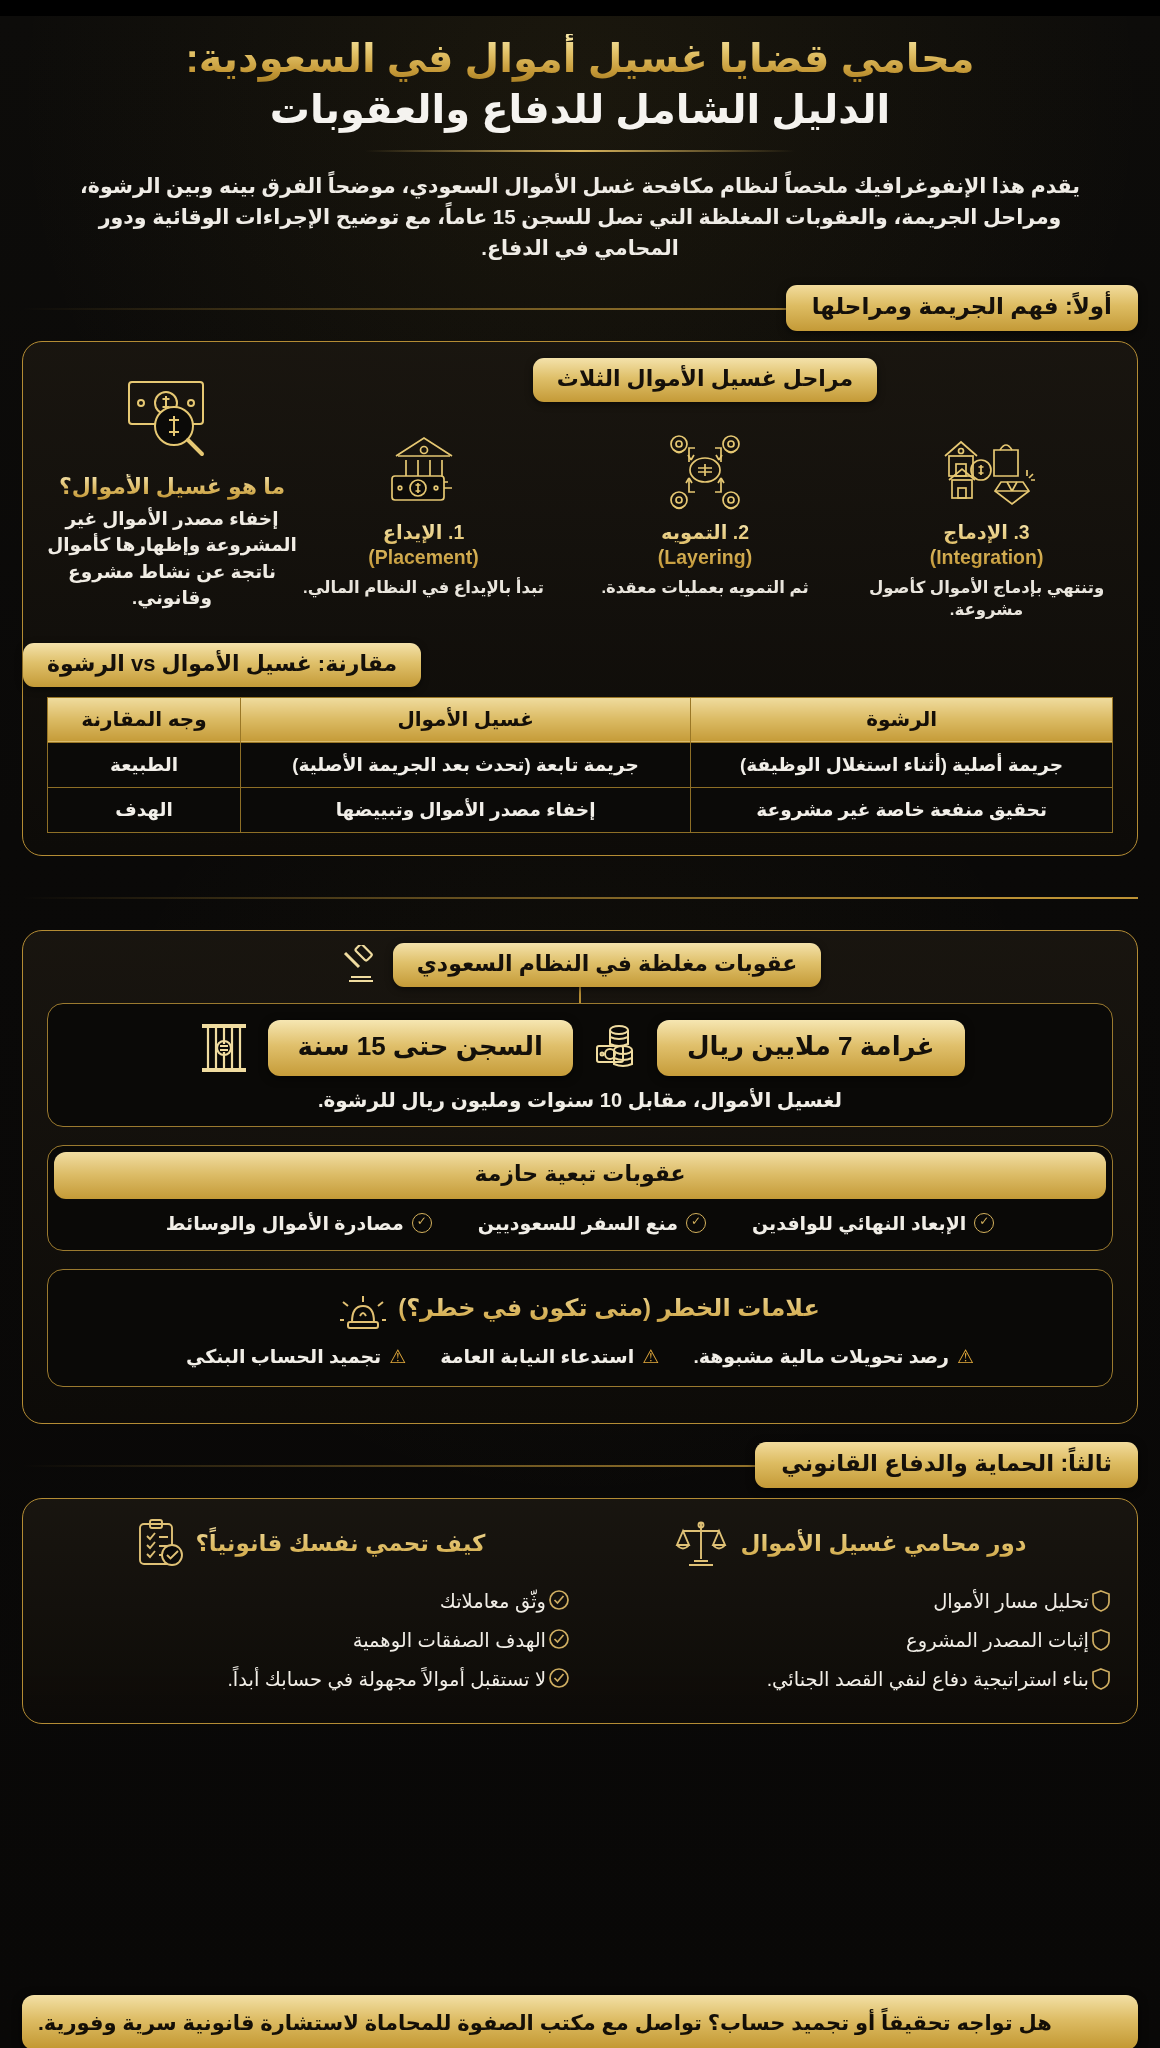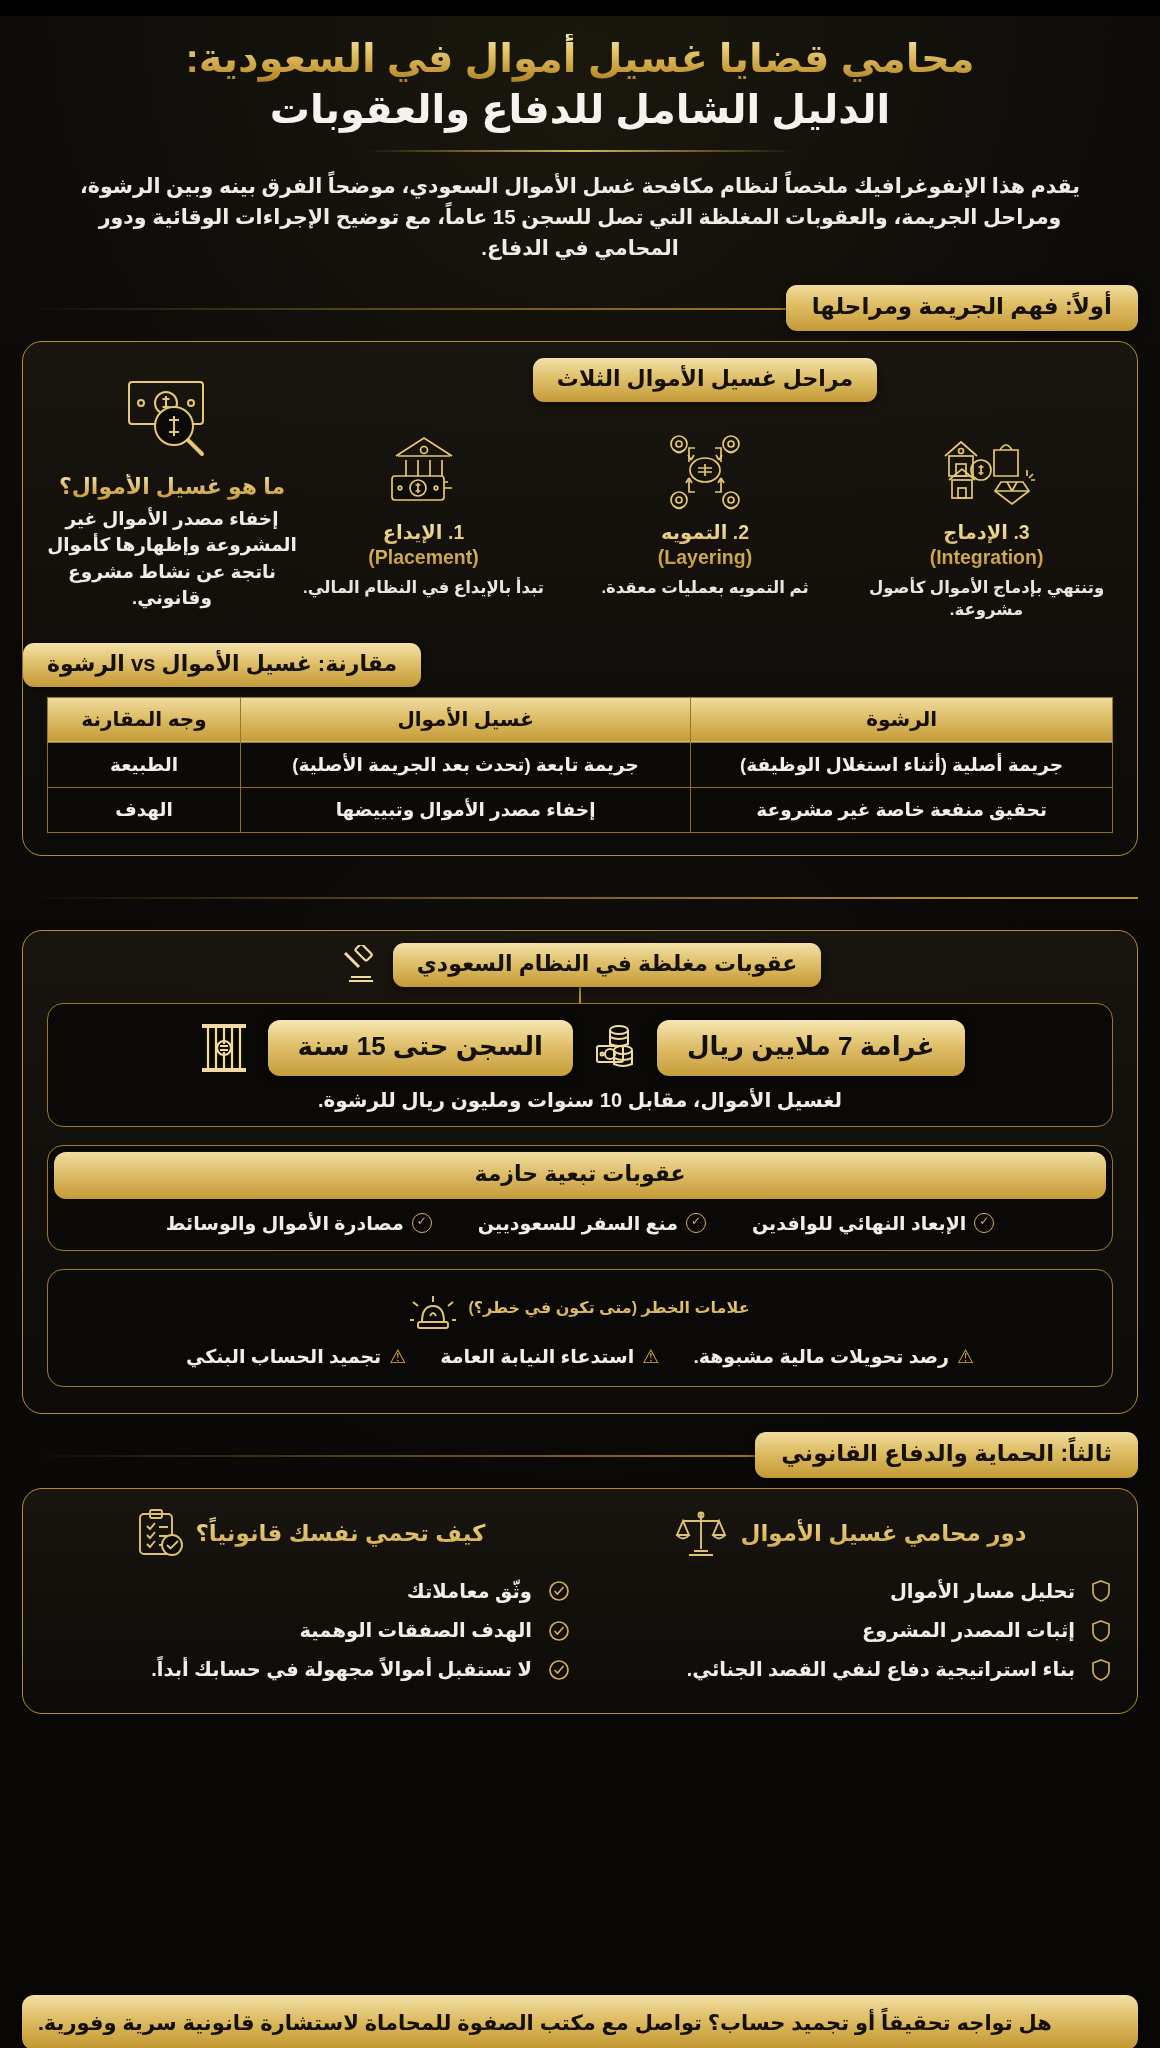--- a/index.html
+++ b/index.html
@@ -264,38 +264,38 @@
   .risk-box {
     margin: 18px 24px 20px 24px;
     border: 1.5px solid #9b7a2f;
     border-radius: 16px;
     background: #0a0907;
     padding: 14px 18px 16px 18px;
     text-align: center;
   }
   .risk-title {
     display: flex; align-items: center; justify-content: center; gap: 12px;
-    font-size: 16px; font-weight: bold;
+    font-size: 24px; font-weight: bold;
     background: linear-gradient(180deg, #f6e5ae 0%, #d9b55d 60%, #bd9232 100%);
     -webkit-background-clip: text; background-clip: text; color: transparent;
   }
 
   
   .two-col { display: flex; padding: 18px 26px 16px 26px; gap: 20px; }
   .col { flex: 1 1 50%; }
   .col-title {
     display: flex; align-items: center; justify-content: center; gap: 12px;
     font-size: 23px; font-weight: bold;
     background: linear-gradient(180deg, #f7e7b2 0%, #dcb95f 58%, #bf9333 100%);
     -webkit-background-clip: text; background-clip: text; color: transparent;
   }
   .bullet-list { margin-top: 18px; }
   .bullet {
-    display: flex; align-items: center; justify-content: flex-start; gap: 16px;
-    color: #f1eee7; font-size: 19.5px; font-weight: bold;
+    display: flex; justify-content: flex-start; gap: 2px;
+    color: #f1eee7; font-size: 19.5px; font-weight: normal;
     margin-bottom: 14px; line-height: 1.3;
   }
 
   
   .footer {
     position: absolute;
     bottom: 14px; right: 22px; left: 22px;
     background: linear-gradient(180deg, #f3e0a6 0%, #ddbc64 45%, #c1962f 100%);
     border-radius: 12px;
     text-align: left;
@@ -463,21 +463,21 @@
           <td class="label-col">الهدف</td>
         </tr>
       </tbody>
     </table>
   </div>
 
   <div class="section-head" style="margin-top:18px;">
     <div class="rule"></div>
   </div>
 
-  <div class="panel" style="padding-bottom:6px;">
+  <div class="panel" style="padding-bottom:16px;">
 
     <div class="pen-pill-row" style="padding-top:12px;">
       <span style="display:inline-flex;align-items:center;gap:10px;">
         <span class="gold-pill">عقوبات مغلظة في النظام السعودي</span>
         <span>
           <svg width="44" height="40" viewBox="0 0 44 40" fill="none" stroke="#f0dca0" stroke-width="2.2">
             <path d="M6 8 L20 22" stroke-width="3"></path>
             <rect x="17" y="3" width="16" height="9" rx="2" transform="rotate(45 25 7)"></rect>
             <path d="M12 32 h20 M10 36 h24"></path>
           </svg>

